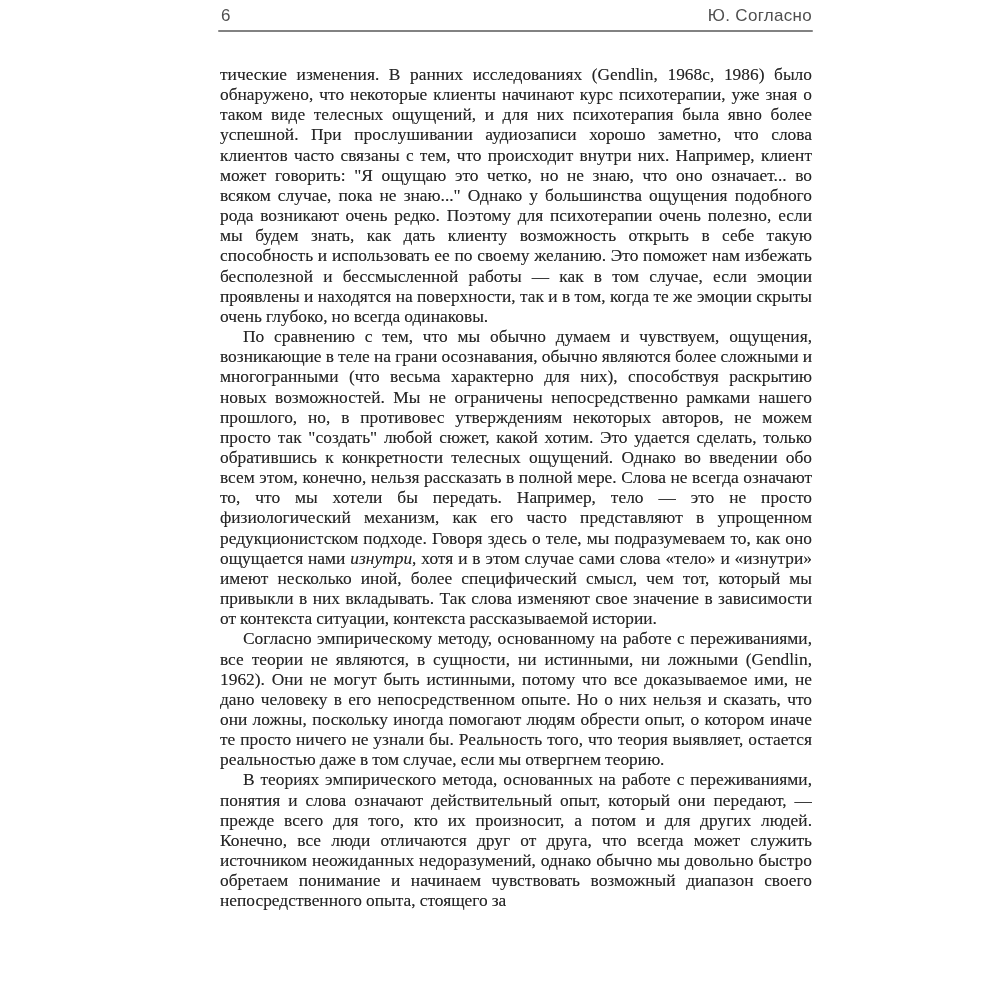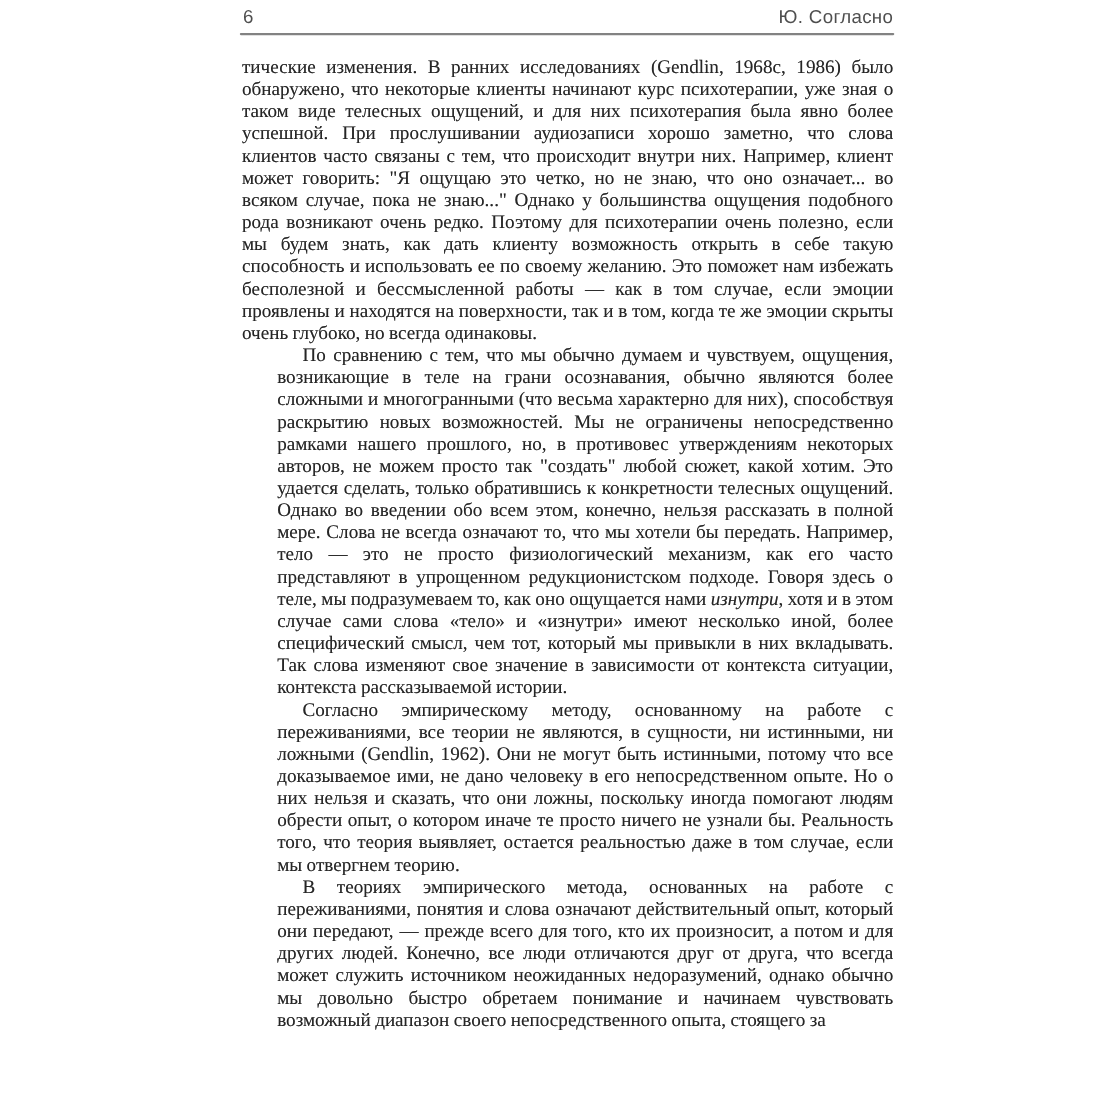--- a/index.html
+++ b/index.html
@@ -39,39 +39,38 @@
     left: 218px;
     top: 30px;
     width: 595px;
     height: 2px;
     background: var(--rule, #828282);
     border-radius: 1px;
   }
   .text-block {
     position: absolute;
     left: 220px;
-    top: 50px;
+    top: 64px;
     width: 592px;
     text-align: justify;
     font-family: "Liberation Serif", "DejaVu Serif", serif;
     font-size: 17.4px;
     line-height: 20.15px;
     color: var(--text, #262626);
     text-shadow: 0 0 0.5px rgba(40,40,40,0.45);
     hyphens: auto;
     -webkit-hyphens: auto;
     word-spacing: -0.3px;
   }
   .text-block p {
     margin: 0;
     padding: 0;
   }
   .text-block p.indent {
     text-indent: 23px;
-    margin-left: 32px;
   }
   .text-block em {
     font-style: italic;
   }
 </style>
 </head>
 <body>
 
 <div class="page">
   <div class="running-header">

